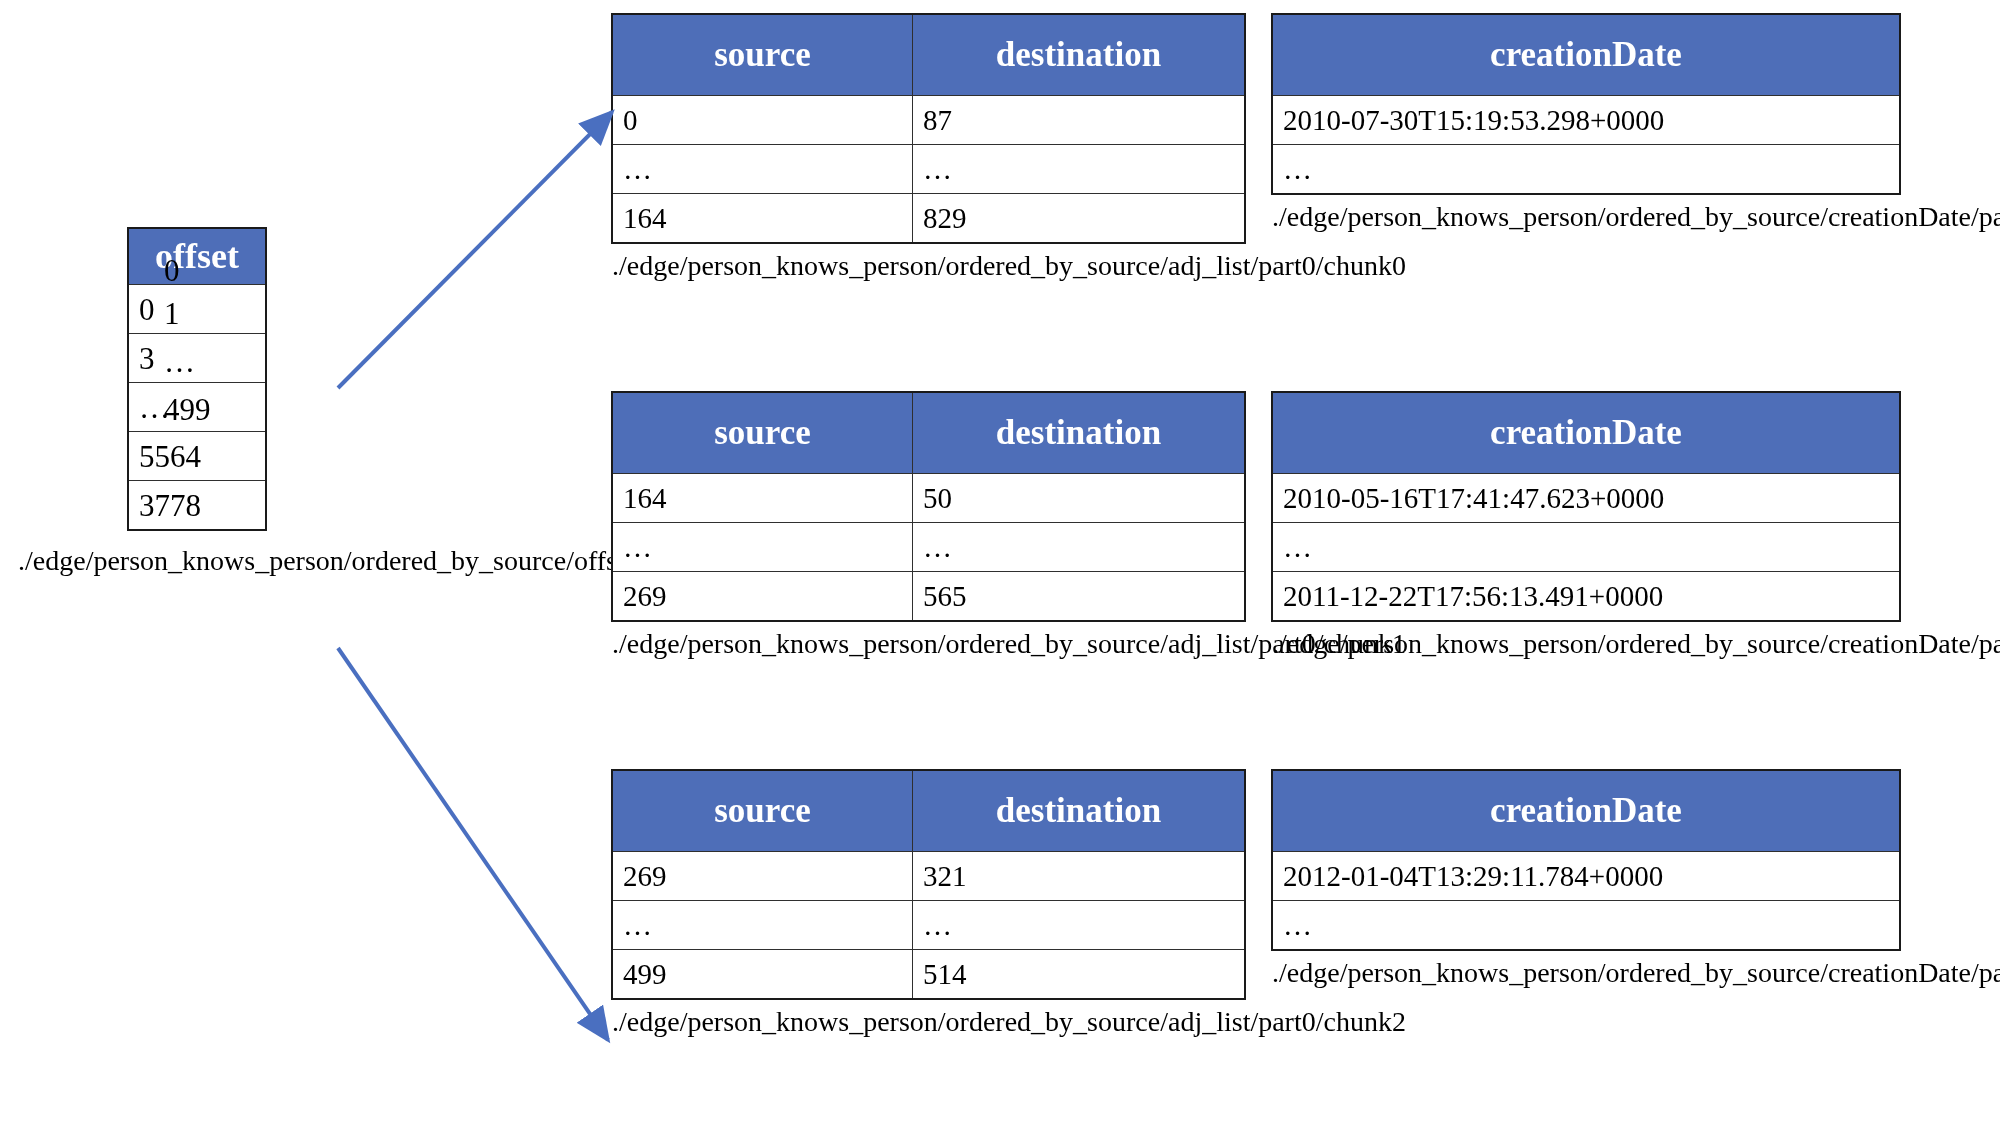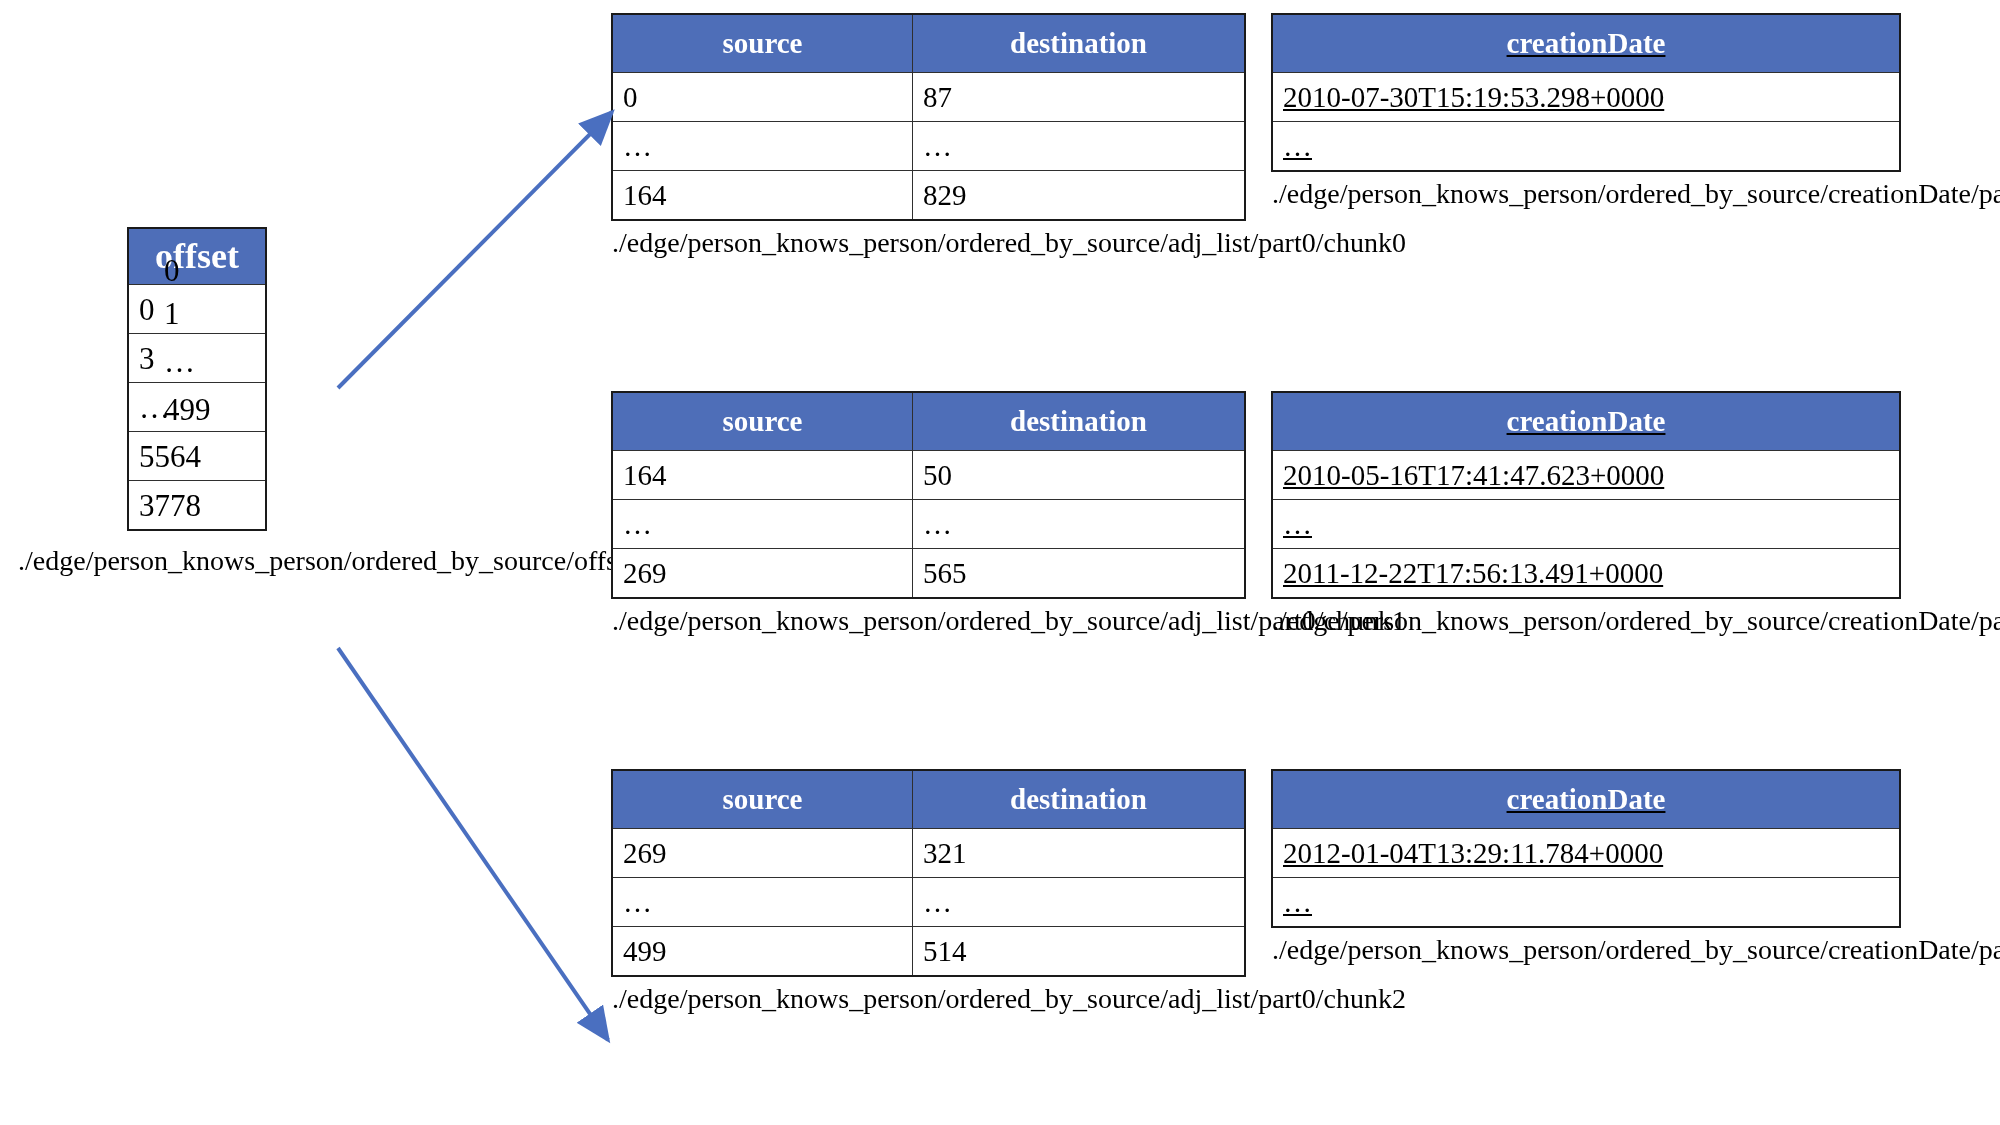--- a/index.html
+++ b/index.html
@@ -38,22 +38,22 @@
     border-collapse: collapse;
     table-layout: fixed;
     background: #ffffff;
   }
   .dtable th {
     background: #4E6EB8;
     color: #ffffff;
     font-weight: bold;
     text-align: center;
     border: 1px solid #2f2f2f;
-    padding: 12px 4px;
-    font-size: 29px;
+    padding: 20px 4px;
+    font-size: 35px;
     line-height: 1.15;
   }
   .dtable td {
     border: 1px solid #2f2f2f;
     padding: 5px 10px;
     font-size: 29px;
     line-height: 1.15;
     text-align: left;
     color: #000000;
     height: 38px;
@@ -135,21 +135,20 @@
 
   
   .cd-block {
     position: absolute;
     left: 1272px;
     width: 628px;
     z-index: 2;
   }
   .cd-block .dtable {
     width: 628px;
-    text-decoration: underline;
   }
 
   .blk-a { top: 14px; }
   .blk-b { top: 392px; }
   .blk-c { top: 770px; }
 
   .cap-wide {
     width: 640px;
   }
   .cap-wide-r {

